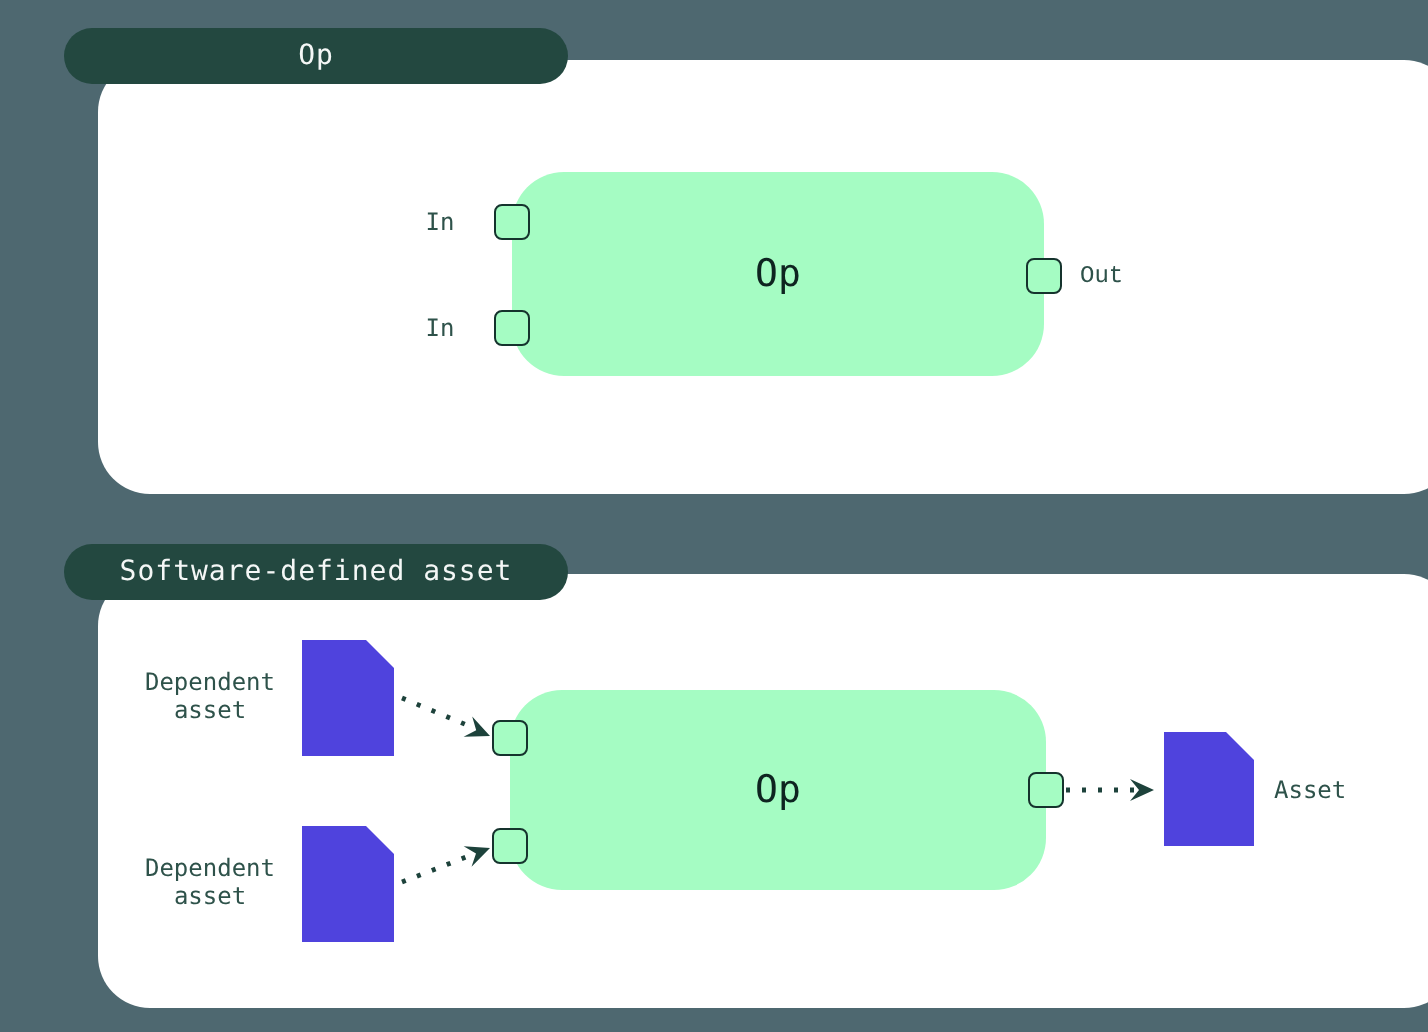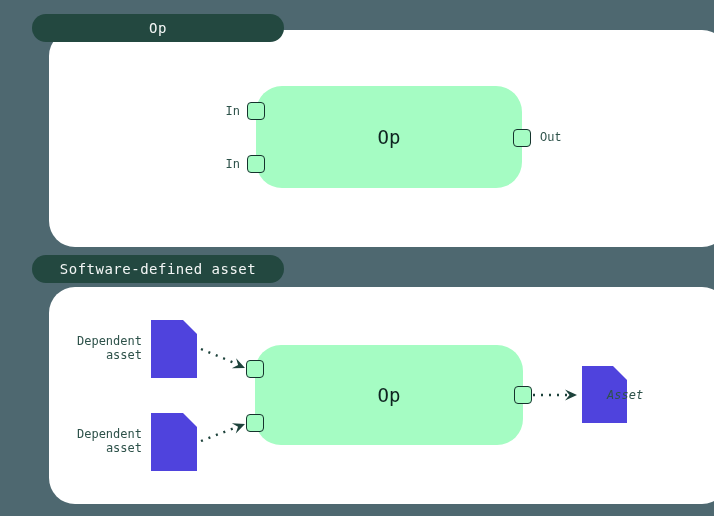--- a/index.html
+++ b/index.html
@@ -20,21 +20,21 @@
     display:flex;align-items:center;justify-content:center;
     color:#0e2420;font-size:19px;
   }
   .port{
     position:absolute;width:18px;height:18px;background:#a5fcc3;
     border:1.7px solid #15332d;border-radius:4px;box-sizing:border-box;z-index:4;
   }
   .lbl{
     position:absolute;color:#2e524a;font-size:12px;line-height:14px;z-index:4;
   }
-  .lbl.right{text-align:right;}
+  .lbl.right{text-align:center;}
   .doc{
     position:absolute;background:#4f43dd;z-index:2;
     clip-path:polygon(0 0, calc(100% - 14px) 0, 100% 14px, 100% 100%, 0 100%);
   }
   svg.arrows{position:absolute;left:0;top:0;z-index:3;pointer-events:none;}
 </style>
 </head>
 <body>
 
 <div id="canvas">
@@ -51,42 +51,42 @@
 
   <div class="lbl right" style="left:176px;top:104px;width:40px;">In</div>
   <div class="port" style="left:223px;top:102px;"></div>
 
   <div class="lbl right" style="left:176px;top:157px;width:40px;">In</div>
   <div class="port" style="left:223px;top:155px;"></div>
 
   <div class="port" style="left:489px;top:129px;"></div>
   <div class="lbl" style="left:516px;top:131px;font-family:Liberation Mono, monospace;">Out</div>
 
-  <div class="tab" style="top:255px;text-align:center;">
+  <div class="tab" style="top:272px;text-align:center;">
     <span>Software-defined asset</span>
   </div>
 
   <div class="panel" style="top:287px;"></div>
 
   <div class="lbl right" style="left:44px;top:334px;width:74px;">Dependent asset</div>
   <div class="doc" style="left:127px;top:320px;width:46px;height:58px;"></div>
 
   <div class="lbl right" style="left:44px;top:427px;width:74px;">Dependent asset</div>
   <div class="doc" style="left:127px;top:413px;width:46px;height:58px;"></div>
 
   <div class="node" style="left:231px;top:345px;width:268px;height:100px;">
     <span>Op</span>
   </div>
 
   <div class="port" style="left:222px;top:360px;"></div>
   <div class="port" style="left:222px;top:414px;"></div>
   <div class="port" style="left:490px;top:386px;"></div>
 
   <div class="doc" style="left:558px;top:366px;width:45px;height:57px;"></div>
-  <div class="lbl" style="left:583px;top:388px;font-style:italic;">Asset</div>
+  <div class="lbl" style="left:613px;top:388px;">Asset</div>
 
   <svg class="arrows" width="714" height="516" viewBox="0 0 714 516">
     <g stroke="#1d423b" stroke-width="2.4" stroke-dasharray="2 6" fill="none">
       <line x1="177" y1="349" x2="213" y2="364"></line>
       <line x1="177" y1="441" x2="213" y2="427"></line>
       <line x1="509" y1="395" x2="545" y2="395"></line>
     </g>
     <g fill="#1d423b">
       <path d="M0 0 L-12 -5.5 L-7.5 0 L-12 5.5 Z" transform="translate(221,368) rotate(23)"></path>
       <path d="M0 0 L-12 -5.5 L-7.5 0 L-12 5.5 Z" transform="translate(221,424) rotate(-21)"></path>

